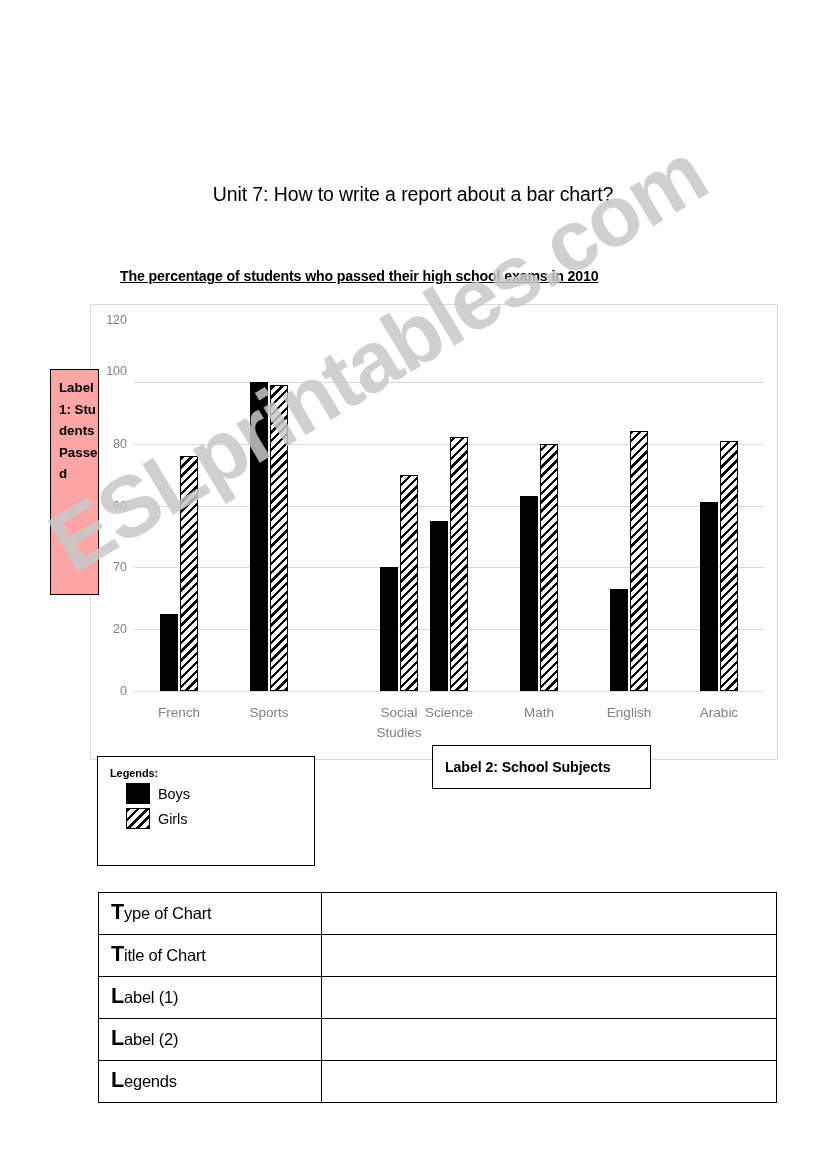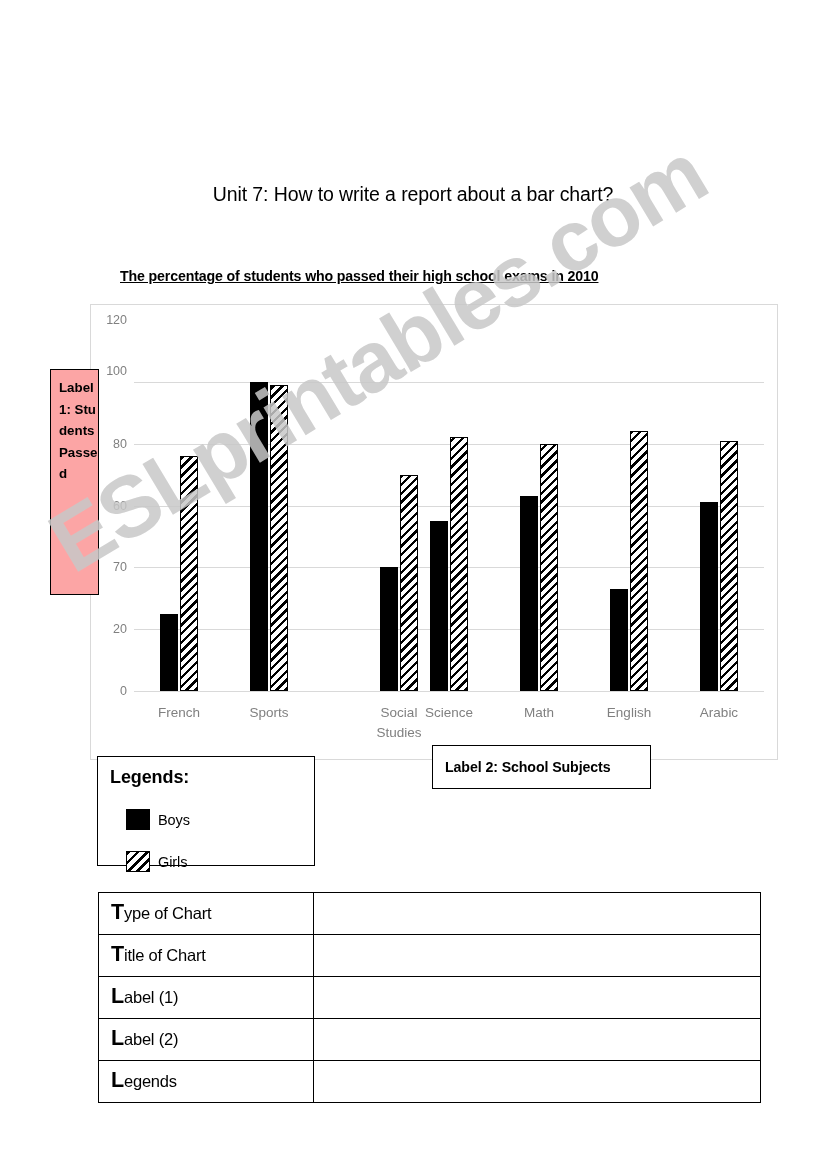--- a/index.html
+++ b/index.html
@@ -162,29 +162,29 @@
     left: 97px;
     top: 756px;
     width: 218px;
     height: 110px;
     border: 1.6px solid #000000;
     box-sizing: border-box;
     background: #ffffff;
     padding: 10px 0 0 12px;
   }
   #legends-title {
-    font-size: 18px;
+    font-size: 11px;
     font-weight: bold;
     color: #000000;
     letter-spacing: -0.1px;
   }
   .legend-row {
     display: flex;
     align-items: center;
-    margin-top: 21px;
+    margin-top: 4px;
     margin-left: 16px;
   }
   .legend-swatch {
     width: 24px;
     height: 21px;
     box-sizing: border-box;
     flex: 0 0 auto;
   }
   .swatch-boys {
     background: #000000;
@@ -210,21 +210,21 @@
     position: absolute;
     left: 98px;
     top: 892px;
     width: 628px;
     border-collapse: collapse;
     table-layout: fixed;
   }
   #answer-table td {
     border: 1.3px solid #000000;
     height: 41px;
-    padding: 0 4px 0 12px;
+    padding: 0 12px 0 12px;
     vertical-align: middle;
     font-size: 16.5px;
     color: #000000;
     letter-spacing: -0.2px;
   }
   #answer-table td.prompt-cell { width: 198px; }
   #answer-table td.answer-cell { width: 430px; }
   .cap {
     font-size: 21.5px;
     font-weight: bold;

